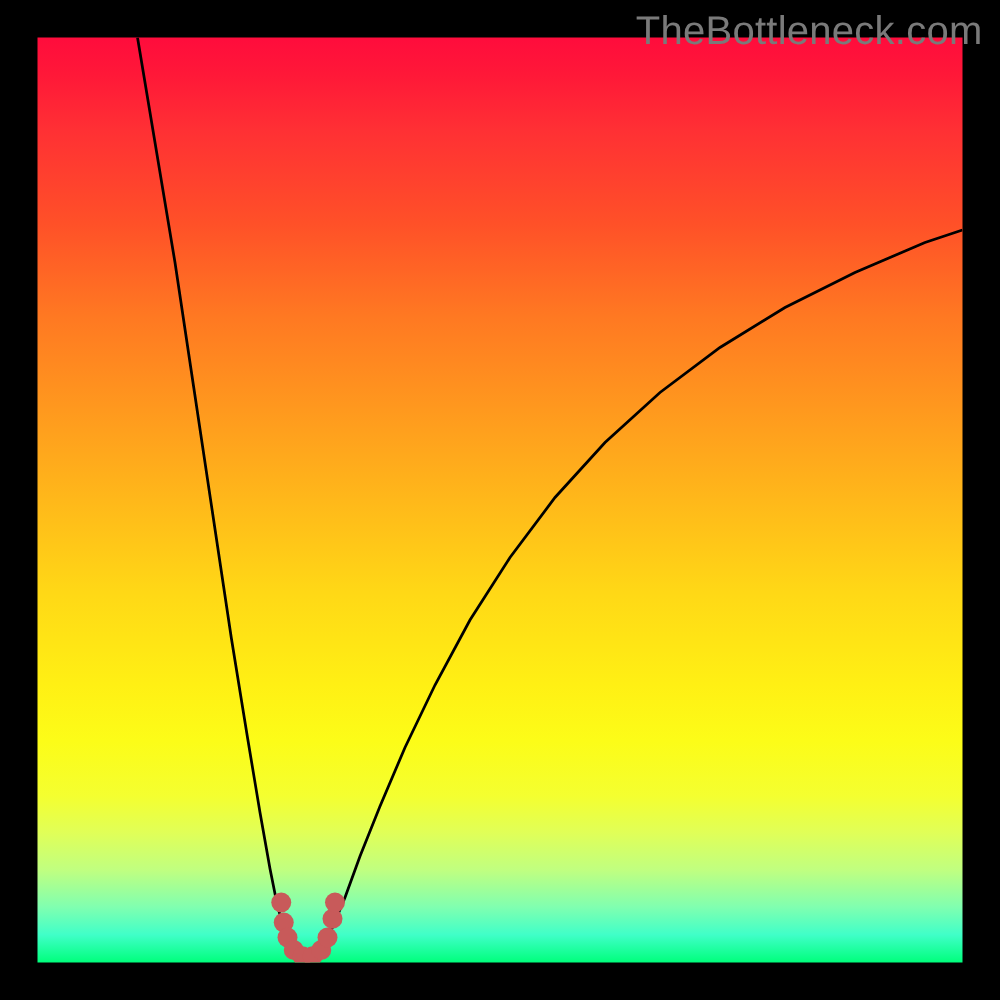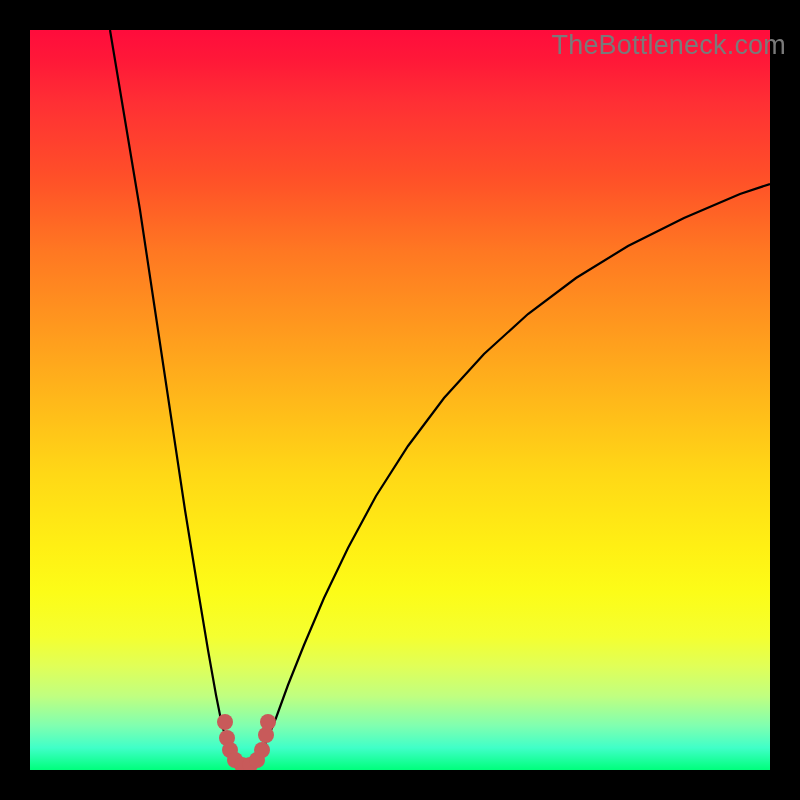--- a/index.html
+++ b/index.html
@@ -33,25 +33,24 @@
       #c0ff80 90%,
       #80ffb0 94%,
       #40ffc8 97%,
       #00ff7c 100%);
   }
   .watermark {
     position: absolute;
     top: 6px;
     right: 14px;
     color: #7a7a7a;
-    font-size: 27px;
+    font-size: 32px;
     font-weight: 500;
     letter-spacing: 0.2px;
     user-select: none;
-    margin-top: 24px;
   }
   svg.curve {
     position: absolute;
     left: 0;
     top: 0;
     width: 740px;
     height: 740px;
   }
 </style>
 </head>

